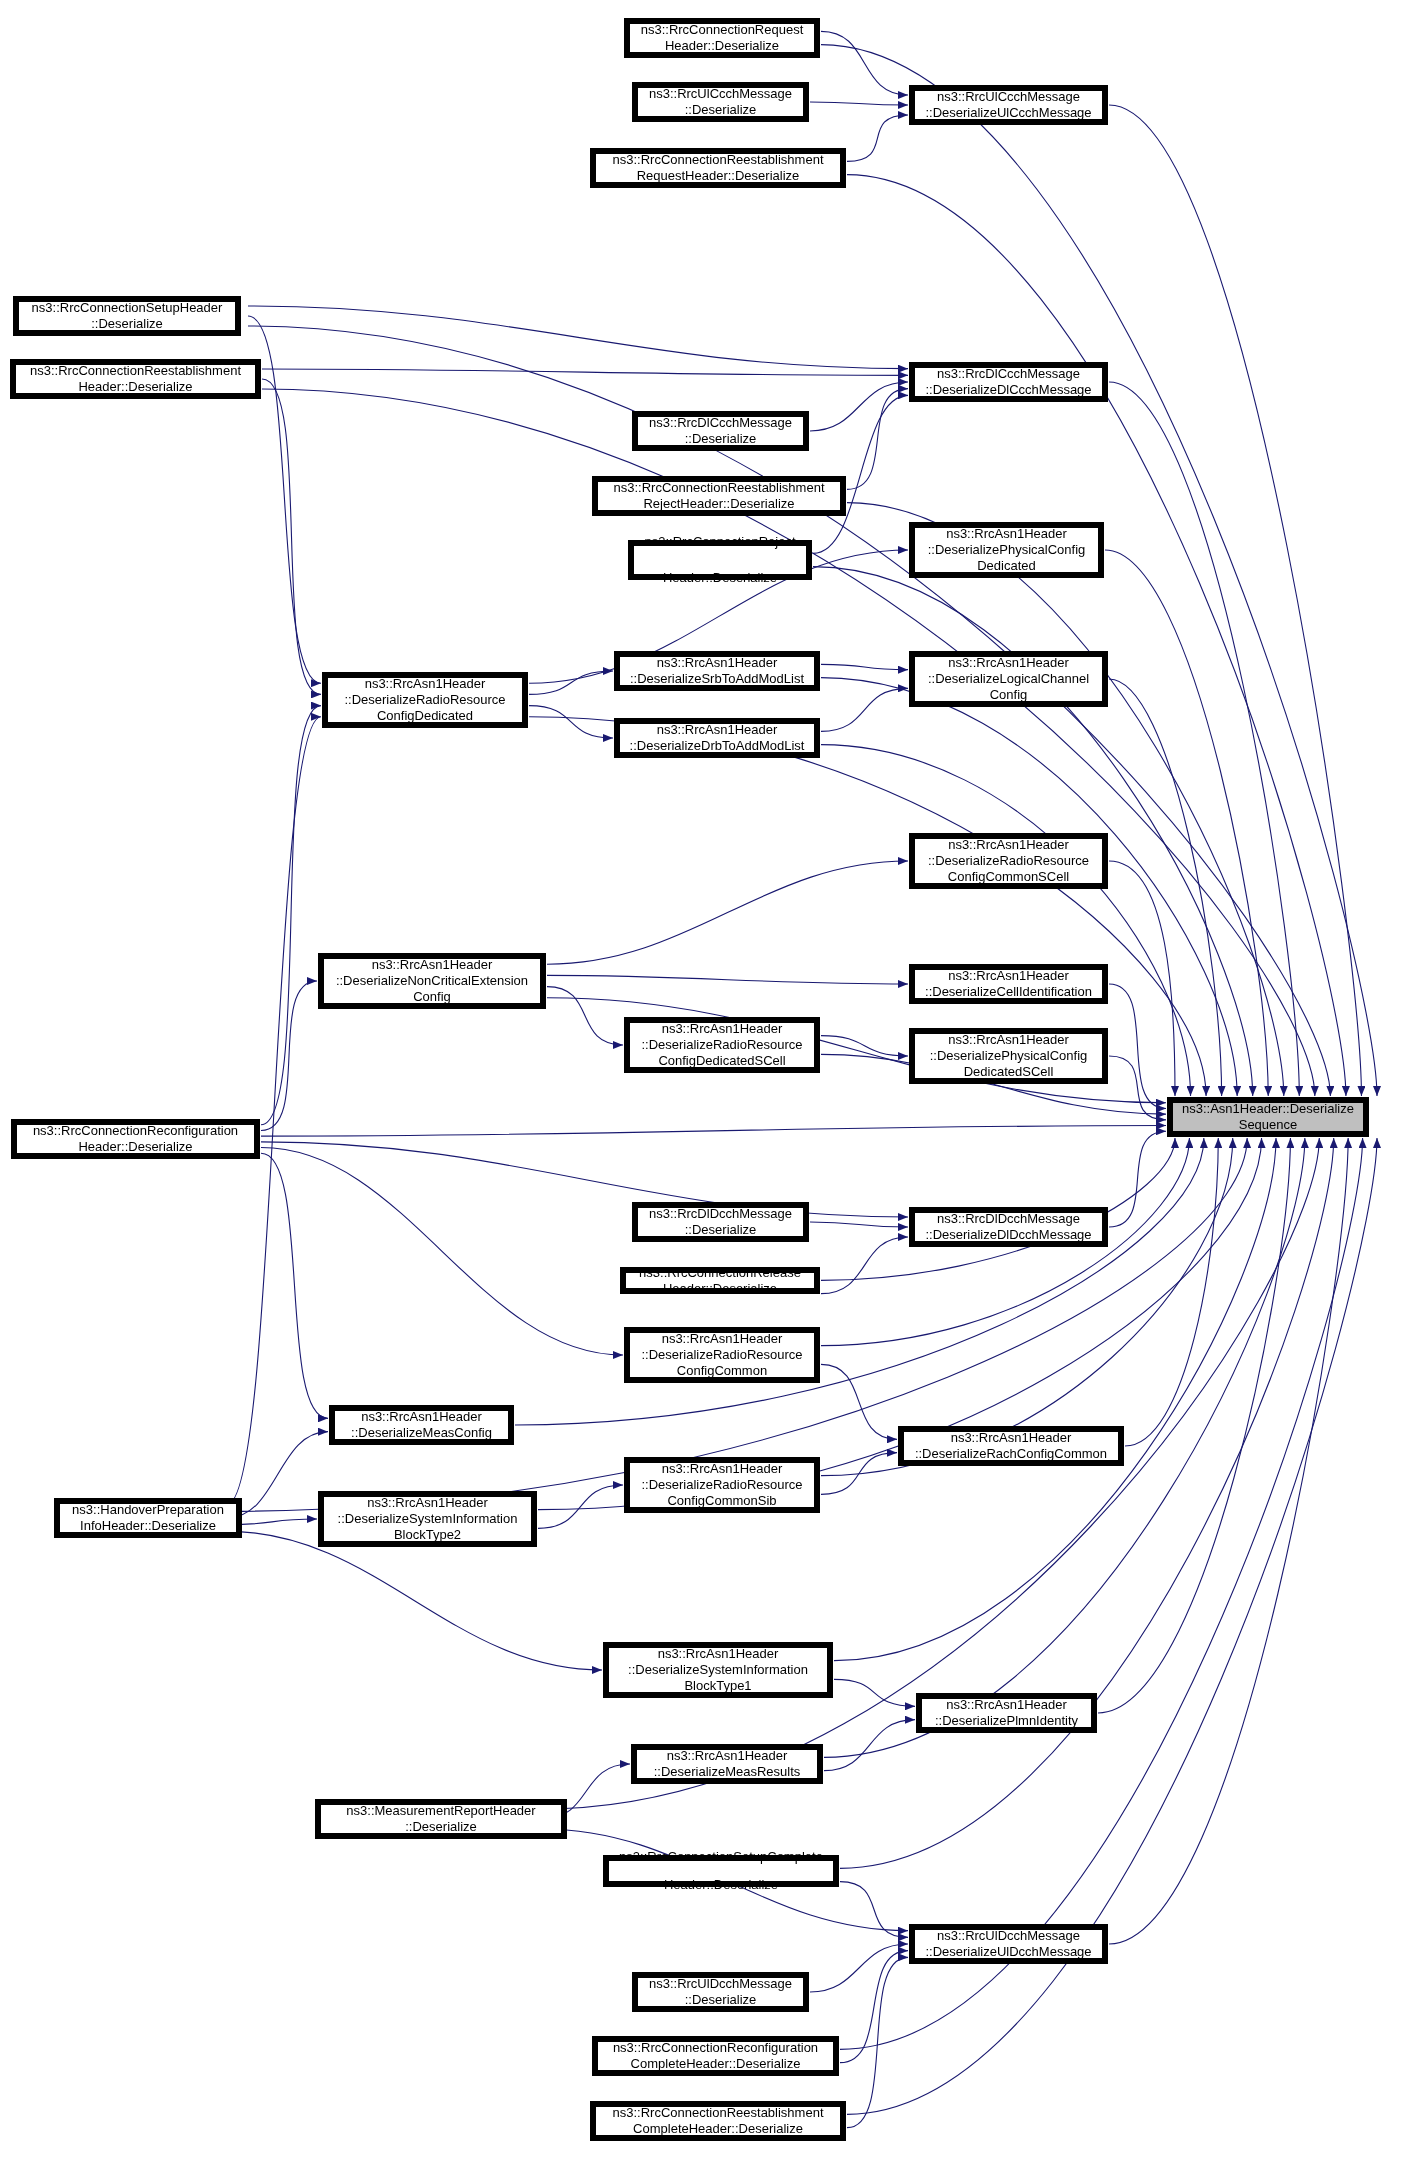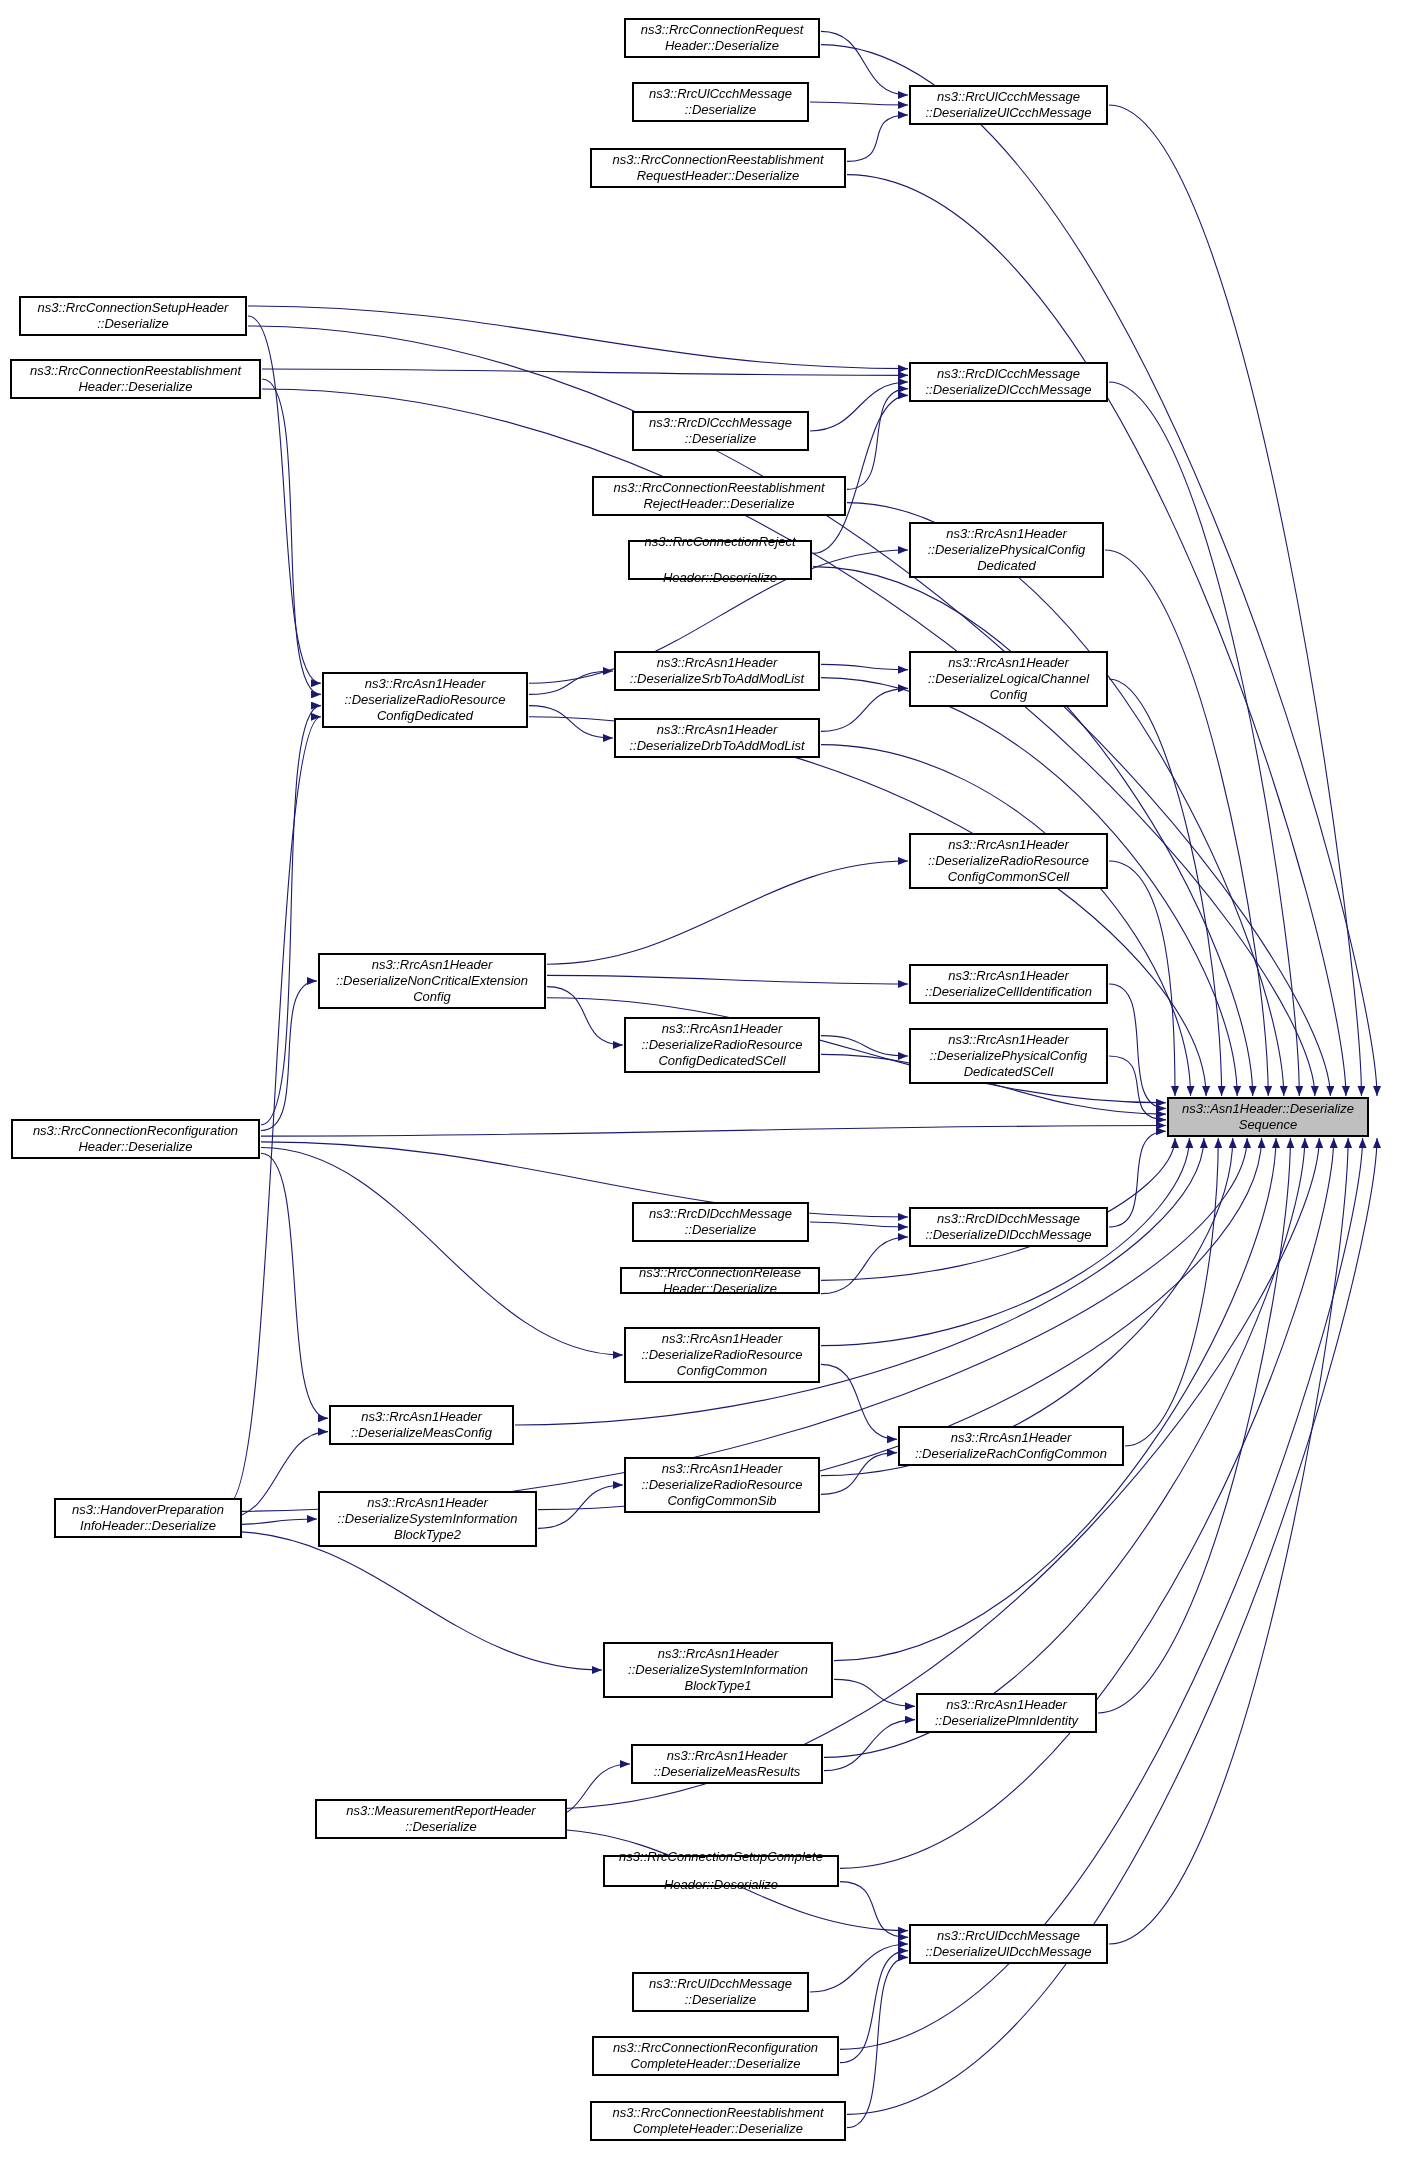--- a/index.html
+++ b/index.html
@@ -11,30 +11,29 @@
     height: 2174px;
     background: #ffffff;
     overflow: hidden;
   }
   #edge-layer { position: absolute; left: 0; top: 0; }
   .edge { fill: none; stroke-width: 1.1px; }
   #nodes { position: absolute; left: 0; top: 0; width: 100%; height: 100%; }
   .node {
     position: absolute;
     background: #ffffff;
-    border: 2px solid #f97316;
+    border: 6px solid #f97316;
     display: flex;
     flex-direction: column;
     align-items: center;
     justify-content: center;
     font-size: 13px;
     line-height: 16px;
     text-align: center;
     cursor: pointer;
-    font-style: italic;
   }
   .nline { white-space: nowrap; }
 </style>
 </head>
 <body>
 
 <div class="canvas">
   <svg id="edge-layer" width="1404" height="2174" viewBox="0 0 1404 2174">
     <defs>
       <marker id="arrow" markerWidth="10" markerHeight="8" refX="10" refY="4" orient="auto" markerUnits="userSpaceOnUse">
@@ -128,21 +127,21 @@
         <div class="nline">::Deserialize</div>
       </div>
       <div class="node" title="ns3::RrcUlCcchMessage::DeserializeUlCcchMessage" style="left: 909px; top: 85px; width: 199px; height: 40px; background: rgb(255, 255, 255); border-color: rgb(0, 0, 0);">
         <div class="nline">ns3::RrcUlCcchMessage</div>
         <div class="nline">::DeserializeUlCcchMessage</div>
       </div>
       <div class="node" title="ns3::RrcConnectionReestablishmentRequestHeader::Deserialize" style="left: 590px; top: 148px; width: 256px; height: 40px; background: rgb(255, 255, 255); border-color: rgb(0, 0, 0);">
         <div class="nline">ns3::RrcConnectionReestablishment</div>
         <div class="nline">RequestHeader::Deserialize</div>
       </div>
-      <div class="node" title="ns3::RrcConnectionSetupHeader::Deserialize" style="left: 19px; top: 296px; width: 228px; height: 40px; background: rgb(255, 255, 255); border-color: rgb(0, 0, 0);">
+      <div class="node" title="ns3::RrcConnectionSetupHeader::Deserialize" style="left: 13px; top: 296px; width: 228px; height: 40px; background: rgb(255, 255, 255); border-color: rgb(0, 0, 0);">
         <div class="nline">ns3::RrcConnectionSetupHeader</div>
         <div class="nline">::Deserialize</div>
       </div>
       <div class="node" title="ns3::RrcConnectionReestablishmentHeader::Deserialize" style="left: 10px; top: 359px; width: 251px; height: 40px; background: rgb(255, 255, 255); border-color: rgb(0, 0, 0);">
         <div class="nline">ns3::RrcConnectionReestablishment</div>
         <div class="nline">Header::Deserialize</div>
       </div>
       <div class="node" title="ns3::RrcDlCcchMessage::DeserializeDlCcchMessage" style="left: 909px; top: 362px; width: 199px; height: 40px; background: rgb(255, 255, 255); border-color: rgb(0, 0, 0);">
         <div class="nline">ns3::RrcDlCcchMessage</div>
         <div class="nline">::DeserializeDlCcchMessage</div>

